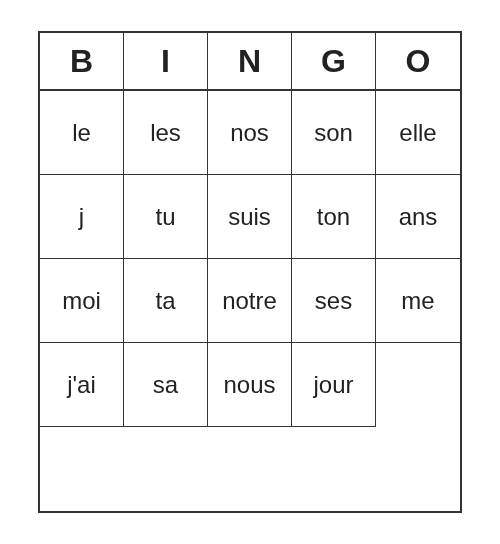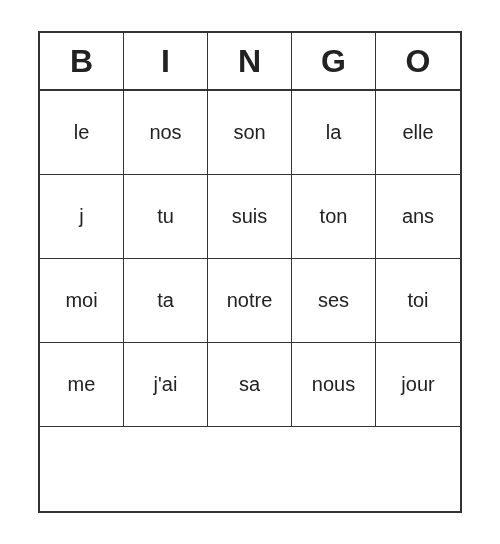--- a/index.html
+++ b/index.html
@@ -49,21 +49,21 @@
       grid-template-columns: repeat(5, 84px);
       grid-template-rows: repeat(5, 84px);
     }
 
     .bingo-cell {
       display: flex;
       align-items: center;
       justify-content: center;
       border-right: 1px solid #333;
       border-bottom: 1px solid #333;
-      font-size: 20px;
+      font-size: 24px;
       color: #222;
     }
 
     .bingo-cell:nth-child(5n) {
       border-right: none;
     }
 
     .bingo-cell:nth-child(n+21) {
       border-bottom: none;
     }
@@ -74,33 +74,32 @@
 <div class="bingo-card">
   <div class="bingo-header">
   <div class="bingo-header-cell">B</div>
       <div class="bingo-header-cell">I</div>
       <div class="bingo-header-cell">N</div>
       <div class="bingo-header-cell">G</div>
       <div class="bingo-header-cell">O</div>
     </div>
   <div class="bingo-grid">
   <div class="bingo-cell">le</div>
+      <div class="bingo-cell">les</div>
       <div class="bingo-cell">nos</div>
       <div class="bingo-cell">son</div>
-      <div class="bingo-cell">la</div>
       <div class="bingo-cell">elle</div>
       <div class="bingo-cell">j</div>
       <div class="bingo-cell">tu</div>
       <div class="bingo-cell">suis</div>
       <div class="bingo-cell">ton</div>
       <div class="bingo-cell">ans</div>
       <div class="bingo-cell">moi</div>
       <div class="bingo-cell">ta</div>
       <div class="bingo-cell">notre</div>
       <div class="bingo-cell">ses</div>
-      <div class="bingo-cell">toi</div>
       <div class="bingo-cell">me</div>
       <div class="bingo-cell">j'ai</div>
       <div class="bingo-cell">sa</div>
       <div class="bingo-cell">nous</div>
       <div class="bingo-cell">jour</div>
     </div>
 </div>
 
 </body></html>

